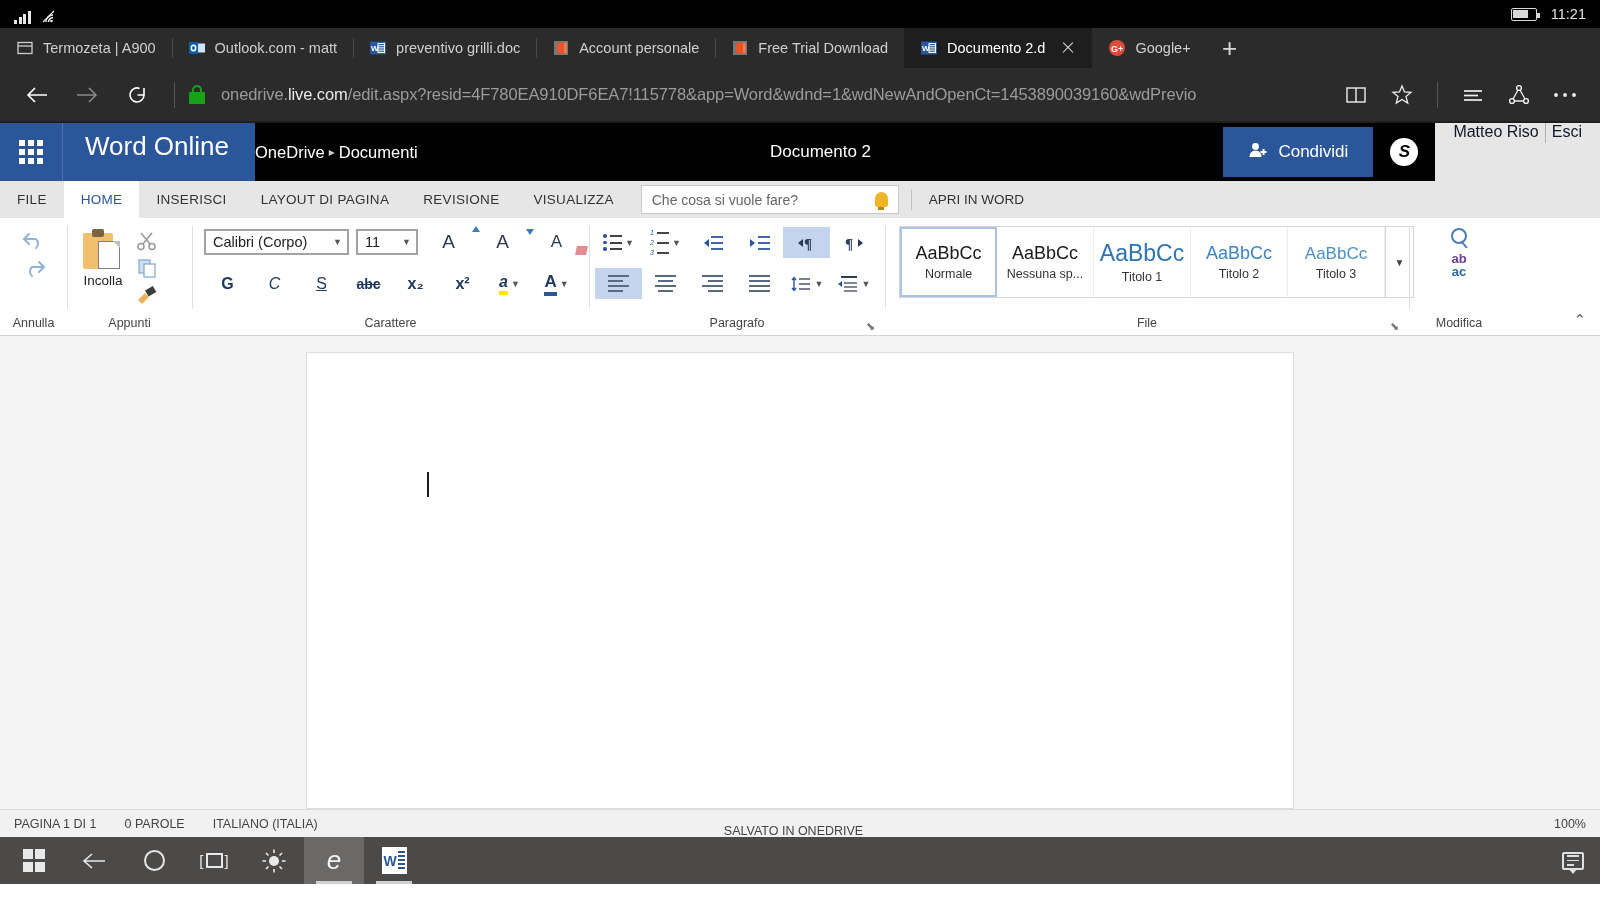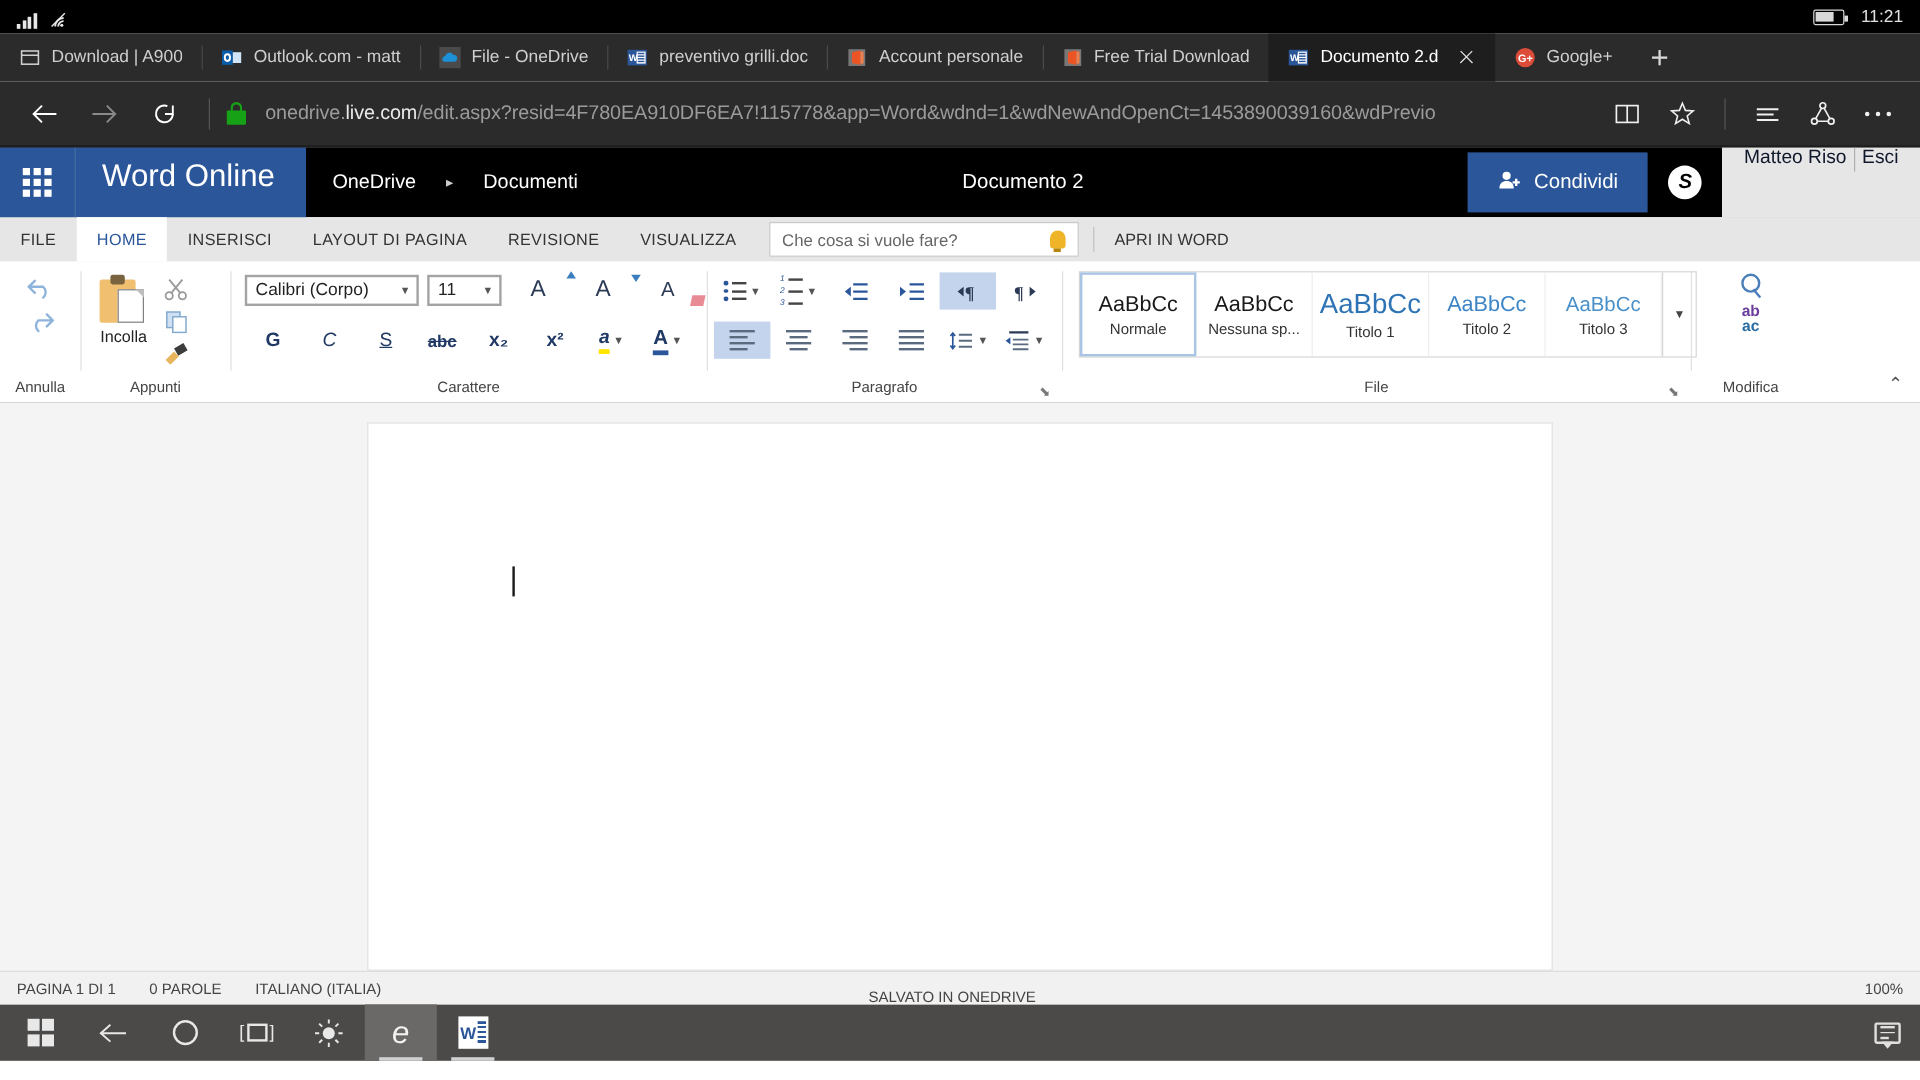--- a/index.html
+++ b/index.html
@@ -104,22 +104,22 @@
   .waffle-grid {
     display: grid; grid-template-columns: repeat(3, 6px); gap: 3px;
   }
   .waffle-grid i { display: block; width: 6px; height: 6px; background: #ffffff; }
   .brand {
     background: #2b579a; color: #ffffff; font-size: 26px; font-weight: 300;
     display: flex; align-items: center; padding: 0 26px 11px 22px;
     border-left: 1px solid #4a72ad;
   }
   .breadcrumb {
-    display: flex; align-items: center; gap: 25px; color: #ffffff;
-    font-size: 16.5px; padding-left: 22px;
+    display: flex; align-items: center; gap: 4px; color: #ffffff;
+    font-size: 16.5px; 
   }
   .breadcrumb .sep { color: #cdcdcd; font-size: 12px; }
   .doctitle {
     flex: 1; display: flex; align-items: center; justify-content: center;
     color: #ffffff; font-size: 17px;
   }
   .share-btn {
     background: #2b579a; color: #ffffff; display: flex; align-items: center;
     justify-content: center; gap: 10px; width: 150px; margin: 4px 0;
     font-size: 17px;
@@ -418,44 +418,35 @@
 
 <div class="tabstrip">
 
   <div class="tab">
     <span class="favicon">
       <svg width="18" height="18" viewBox="0 0 18 18">
           <rect x="2" y="3.5" width="14" height="11" fill="none" stroke="#cfcfcf" stroke-width="1.3"></rect>
           <line x1="2" y1="7" x2="16" y2="7" stroke="#cfcfcf" stroke-width="1.3"></line>
         </svg>
     </span>
-    <span class="tab-label">Download | A900</span>
+    <span class="tab-label">Termozeta | A900</span>
   </div>
 
   <div class="tab">
     <span class="favicon">
       <svg width="18" height="18" viewBox="0 0 18 18">
           <rect x="1" y="3" width="9" height="12" fill="#0a5ca8"></rect>
           <rect x="10" y="4.5" width="7" height="9" fill="#cfe4f7"></rect>
           <ellipse cx="5.5" cy="9" rx="3" ry="3.6" fill="#fff"></ellipse>
           <ellipse cx="5.5" cy="9" rx="1.4" ry="2" fill="#0a5ca8"></ellipse>
         </svg>
     </span>
     <span class="tab-label">Outlook.com - matt</span>
   </div>
 
-  <div class="tab">
-    <span class="favicon">
-      <svg width="18" height="18" viewBox="0 0 18 18">
-          <rect width="18" height="18" fill="#4a4a4a"></rect>
-          <path d="M4 12.5 A2.6 2.6 0 0 1 5 7.6 A3.6 3.6 0 0 1 11.6 6.6 A2.9 2.9 0 0 1 15 9.6 A2.9 2.9 0 0 1 13.2 12.5 Z" fill="#1e90d8"></path>
-        </svg>
-    </span>
-    <span class="tab-label">File - OneDrive</span>
-  </div>
 
   <div class="tab">
     <span class="favicon">
       <svg width="18" height="18" viewBox="0 0 18 18">
           <rect x="1" y="2.5" width="16" height="13" fill="#2b579a"></rect>
           <rect x="8.5" y="4" width="7.5" height="10" fill="#fff"></rect>
           <text x="2" y="12" font-size="8" font-weight="bold" fill="#fff" font-family="Liberation Sans">W</text>
           <g fill="#2b579a">
             <rect x="9.5" y="5" width="5.5" height="1.2"></rect>
             <rect x="9.5" y="7.2" width="5.5" height="1.2"></rect>

